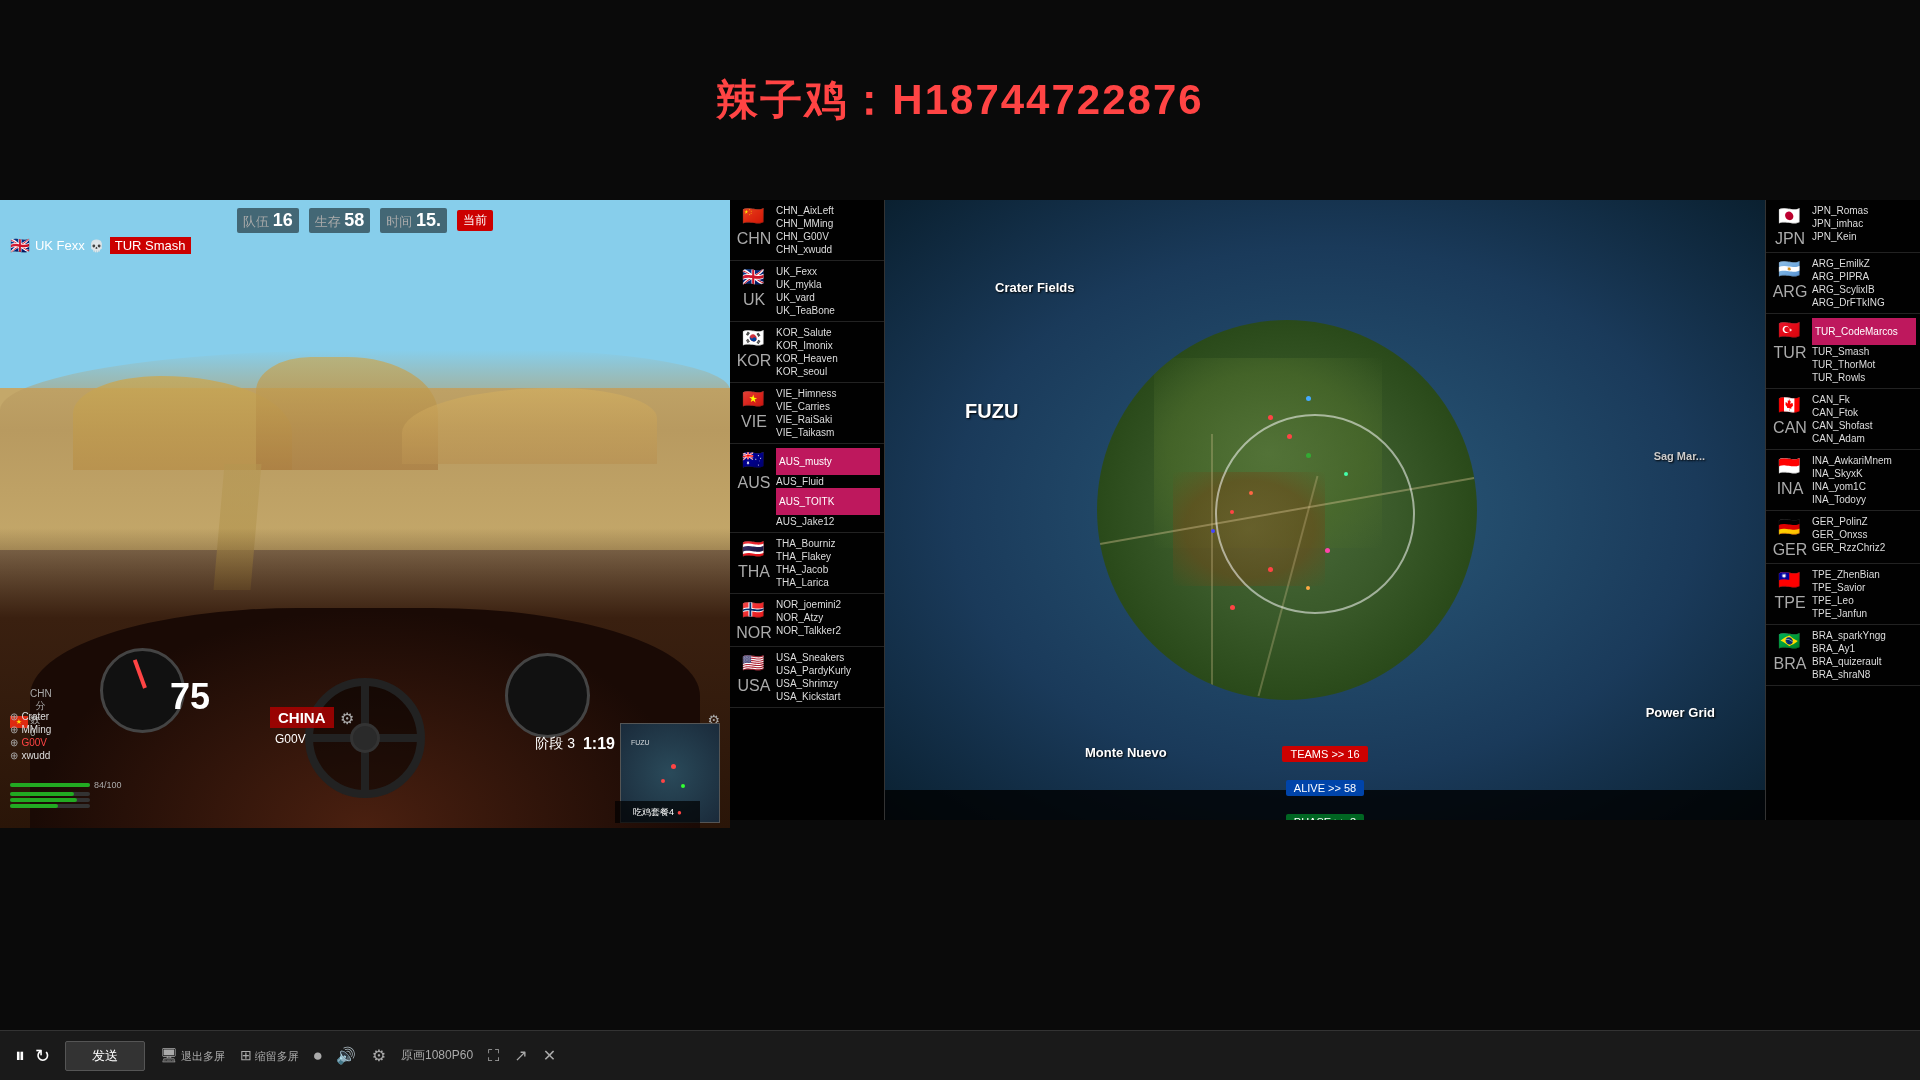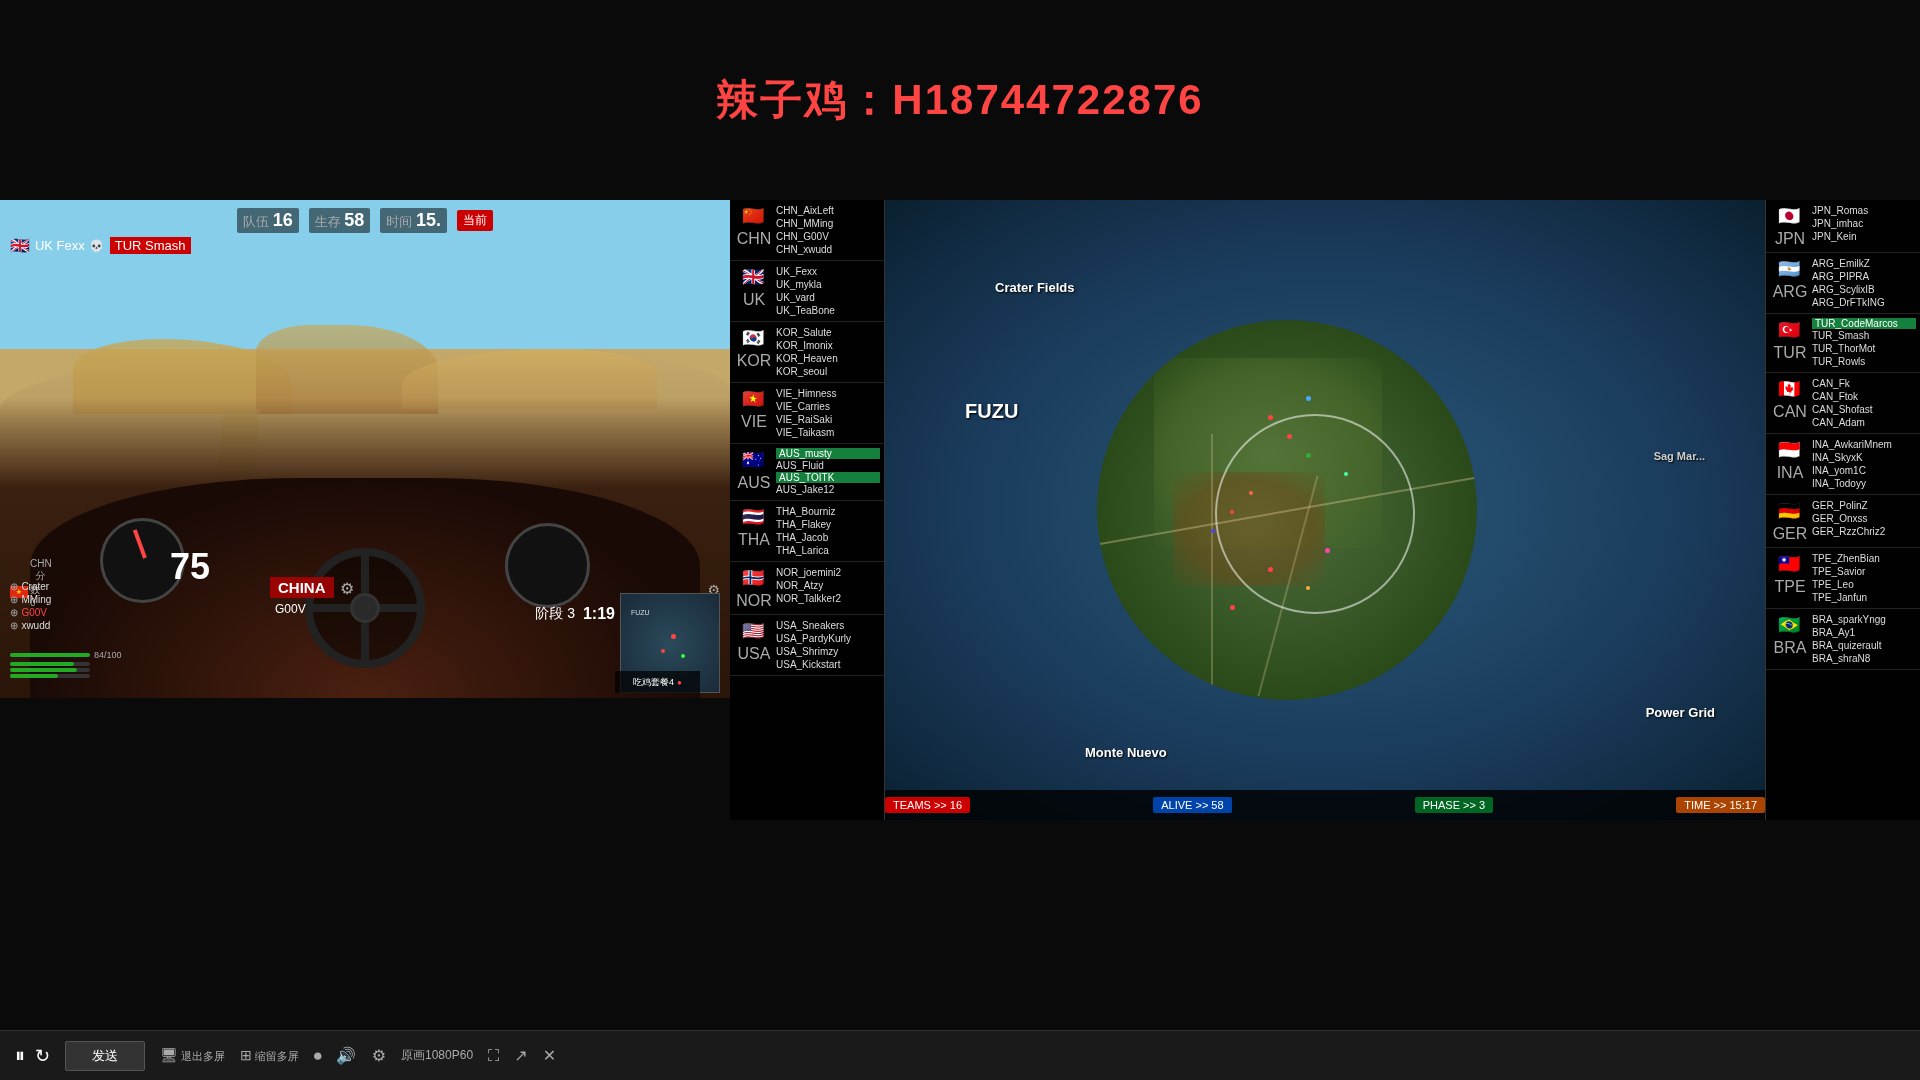--- a/index.html
+++ b/index.html
@@ -39,21 +39,21 @@
       top: 200px;
       left: 0;
       right: 0;
       height: 620px;
       display: flex;
     }
 
     
     #game-view {
       width: 730px;
-      height: 498px;
+      height: 628px;
       position: relative;
       overflow: hidden;
       background: #2a3040;
       flex-shrink: 0;
     }
 
     
     #desert-bg {
       position: absolute;
       top: 0; left: 0; right: 0; bottom: 0;
@@ -195,23 +195,23 @@
     .team-player-name {
       color: #ddd;
       font-size: 10px;
       padding: 1px 0;
       white-space: nowrap;
       overflow: hidden;
       text-overflow: ellipsis;
     }
 
     .team-player-name.highlighted {
-      background: #15803d;
+      background: #be185d;
       color: white;
-      padding: 0 3px;
+      padding: 8px 3px;
     }
 
     
     #map-panel {
       flex: 1;
       height: 620px;
       position: relative;
       background: #1a3a5a;
       overflow: hidden;
     }
@@ -263,23 +263,24 @@
 
     
     #map-bottom-bar {
       position: absolute;
       bottom: 0;
       left: 0; right: 0;
       height: 30px;
       background: rgba(0,0,0,0.8);
       display: flex;
       align-items: center;
-      justify-content: space-between;
+      justify-content: center;
       gap: 18px;
       z-index: 5;
+      flex-direction: column;
     }
 
     .map-stat-badge {
       background: #cc0000;
       color: white;
       font-size: 11px;
       padding: 2px 8px;
       border-radius: 2px;
     }
 

